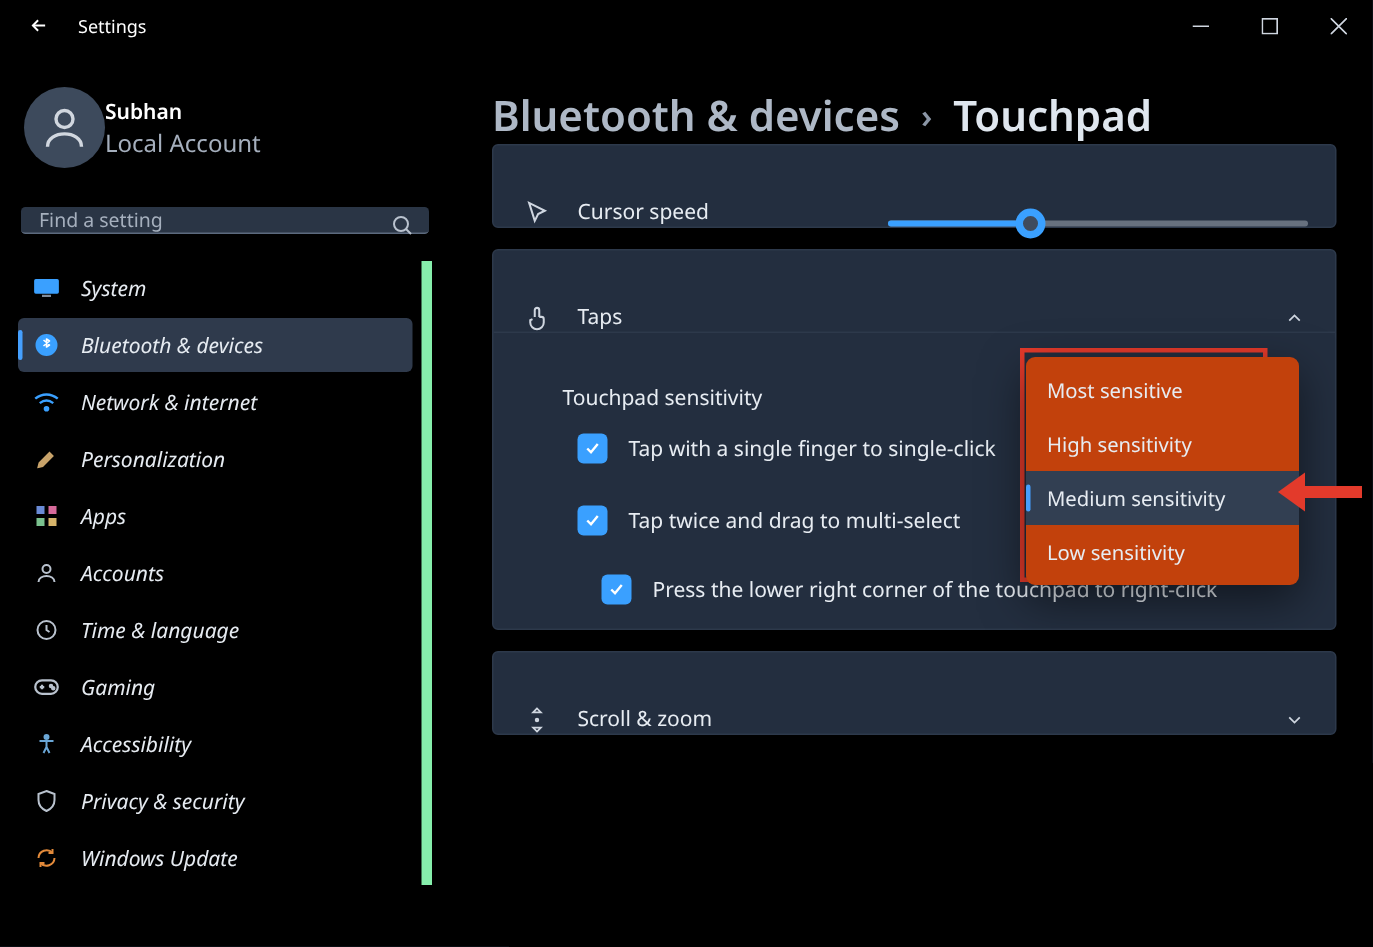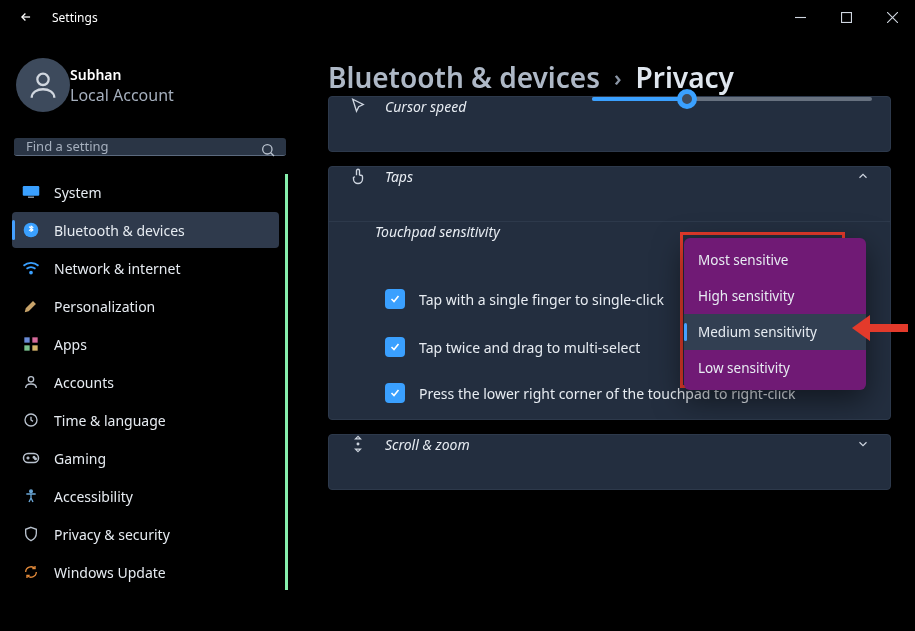--- a/index.html
+++ b/index.html
@@ -13,47 +13,47 @@
   .body { flex: 1; display: flex; min-height: 0; }
   .sidebar { width: 300px; padding: 18px 12px 0 12px; display: flex; flex-direction: column; }
   .profile { display: flex; align-items: center; padding: 6px 4px 22px 4px; }
   .avatar { width: 54px; height: 54px; border-radius: 50%; background: #3d4a5c; display: flex; align-items: center; justify-content: center; }
   .profile .name { font-size: 14px; font-weight: 600; }
   .profile .sub { font-size: 16px; color: #a5afbd; }
   .search { position: relative; margin: 0 2px 18px 2px; }
   .search input { width: 100%; height: 18px; background: #2a3545; border: none; border-bottom: 1px solid #5c6a7e; color: #ccd4de; padding: 0 36px 0 12px; font-size: 13px; border-radius: 3px; outline: none; }
   .search input::placeholder { color: #a5afbd; }
   .search .sicn { position: absolute; right: 10px; top: 8px; color: #b9c2ce; }
-  .nav { display: flex; flex-direction: column; gap: 2px; overflow-y: auto; border-right: 3px solid #86efac; padding-right: 6px; scrollbar-width: none; }
+  .nav { display: flex; flex-direction: column; gap: 2px; overflow-y: auto; border-right: 7px solid #86efac; padding-right: 6px; scrollbar-width: none; font-style: italic; }
   .nav::-webkit-scrollbar { display: none; }
   .nav-item { display: flex; align-items: center; gap: 14px; height: 36px; padding: 0 10px; border-radius: 4px; font-size: 14px; color: #e6ebf1; cursor: pointer; position: relative; }
   .nav-item.active { background: #2f3a4c; }
   .nav-item.active::before { content: ""; position: absolute; left: 0; top: 8px; bottom: 8px; width: 3px; background: #45a0ff; border-radius: 3px; }
   .nav-icn { width: 18px; height: 18px; display: flex; align-items: center; justify-content: center; flex-shrink: 0; }
   .main { flex: 1; padding: 24px 24px 0 28px; overflow-y: auto; scrollbar-width: none; }
   .main::-webkit-scrollbar { display: none; }
   .crumb { display: flex; align-items: center; gap: 14px; font-size: 28px; font-weight: 600; color: #dfe6ee; }
   .crumb .parent { color: #aeb8c6; }
   .crumb .sep { color: #8b96a6; font-size: 22px; }
   .sect { font-size: 14px; font-weight: 600; color: #e7ecf2; margin: 28px 0 12px 0; }
   .card { background: #232e3f; border-radius: 4px; border: 1px solid #2d394b; }
-  .row { display: flex; align-items: flex-start; min-height: 54px; padding: 0 18px; font-style: italic; }
+  .row { display: flex; align-items: flex-end; min-height: 54px; padding: 0 18px; }
   .row + .row { border-top: 1px solid #2d394b; }
   .row .ricn { width: 22px; display: flex; align-items: center; justify-content: center; margin-right: 16px; color: #cfd6e0; }
   .row .lbl { font-size: 14px; color: #e7ecf2; }
   .row .chev { margin-left: auto; color: #cfd6e0; width: 18px; height: 18px; display:flex; align-items:center; justify-content:center; }
   .slider-holder { margin-left: auto; width: 280px; display: flex; align-items: center; }
   .slider-track { flex:1; height: 4px; background: #67717f; border-radius: 2px; position: relative; }
   .slider-fill { position: absolute; left:0; top:0; bottom:0; width: 34%; background: #3aa0ff; border-radius: 2px; }
   .slider-thumb { position: absolute; left: 34%; top: 50%; transform: translate(-50%,-50%); width: 20px; height: 20px; border-radius: 50%; background: #3f4b5d; border: 5px solid #3aa0ff; }
   .subrow { display: flex; align-items: center; min-height: 48px; padding: 0 18px 0 56px; }
   .check { width: 20px; height: 20px; border-radius: 4px; background: #3aa0ff; display: flex; align-items: center; justify-content: center; margin-right: 14px; flex-shrink: 0; }
   .subrow .txt { font-size: 14px; color: #e7ecf2; text-align: center; }
   .collapsed { margin-top: 14px; margin-bottom: 12px; }
-  .dropdown { position: absolute; width: 182px; background: #701a75; border-radius: 6px; box-shadow: 0 10px 30px rgba(0,0,0,.5); padding: 4px 0; z-index: 50; }
+  .dropdown { position: absolute; width: 182px; background: #c2410c; border-radius: 6px; box-shadow: 0 10px 30px rgba(0,0,0,.5); padding: 4px 0; z-index: 50; }
   .dropdown .opt { height: 36px; display: flex; align-items: center; padding: 0 14px; font-size: 13.5px; color: #e7ecf2; cursor: pointer; position: relative; }
   .dropdown .opt.sel { background: #323f52; text-align: right; }
   .dropdown .opt.sel::before { content:""; position:absolute; left:0; top:9px; bottom:9px; width:3px; background:#45a0ff; border-radius:3px;}
   .box-marker { position: absolute; border: 3px solid #e33a2b; z-index: 49; pointer-events:none; }
   .arrow-marker { position: absolute; z-index: 51; pointer-events:none; }
   svg { display:block; }
 </style>
 </head>
 <body>
 
@@ -211,21 +211,21 @@
             </span>
           <span>Windows Update</span>
         </div>
       </div>
     </div>
 
     <div class="main">
       <div class="crumb">
         <span class="parent">Bluetooth &amp; devices</span>
         <span class="sep">›</span>
-        <span>Privacy</span>
+        <span>Touchpad</span>
       </div>
 
 
       <div class="card">
         <div class="row">
           <span class="ricn">
             <svg width="18" height="18" viewBox="0 0 24 24" fill="none" stroke="currentColor" stroke-width="1.8">
                 <path d="M5 3l5 16 3-6 6-3z"></path>
               </svg>
           </span>
@@ -266,21 +266,21 @@
           <span class="txt">Tap with a single finger to single-click</span>
         </div>
         <div class="subrow">
           <div class="check">
               <svg width="12" height="12" viewBox="0 0 24 24" fill="none" stroke="#fff" stroke-width="3.2">
                 <path d="M5 12l5 5 9-11"></path>
               </svg>
             </div>
           <span class="txt">Tap twice and drag to multi-select</span>
         </div>
-        <div class="subrow" style="padding-bottom:4px;">
+        <div class="subrow" style="padding-bottom:4px;margin-left:16px;">
           <div class="check">
               <svg width="12" height="12" viewBox="0 0 24 24" fill="none" stroke="#fff" stroke-width="3.2">
                 <path d="M5 12l5 5 9-11"></path>
               </svg>
             </div>
           <span class="txt">Press the lower right corner of the touchpad to right-click</span>
         </div>
       </div>
 
       <div class="card collapsed">

